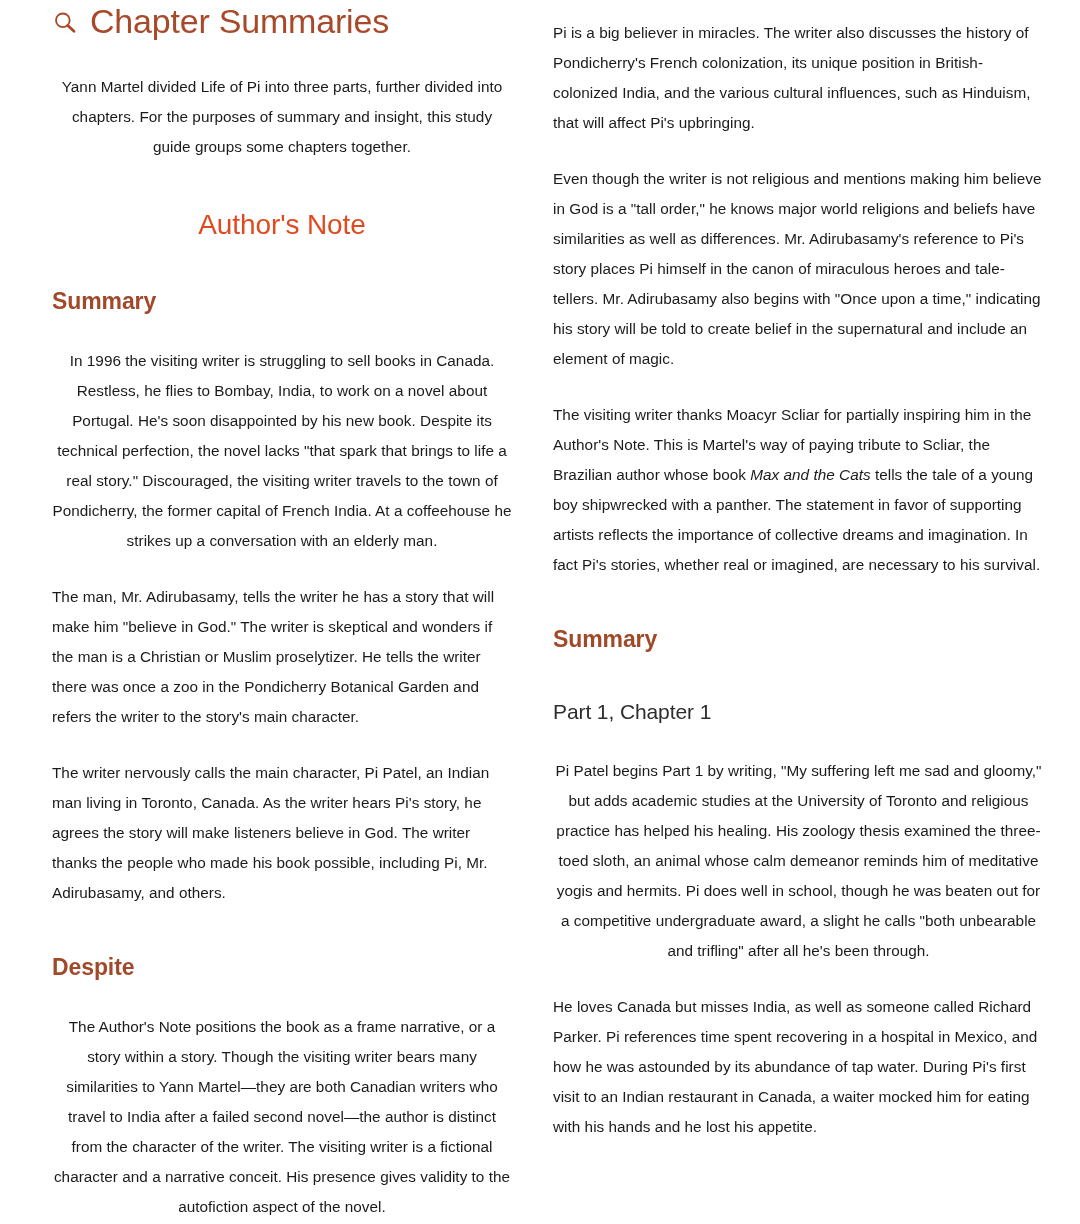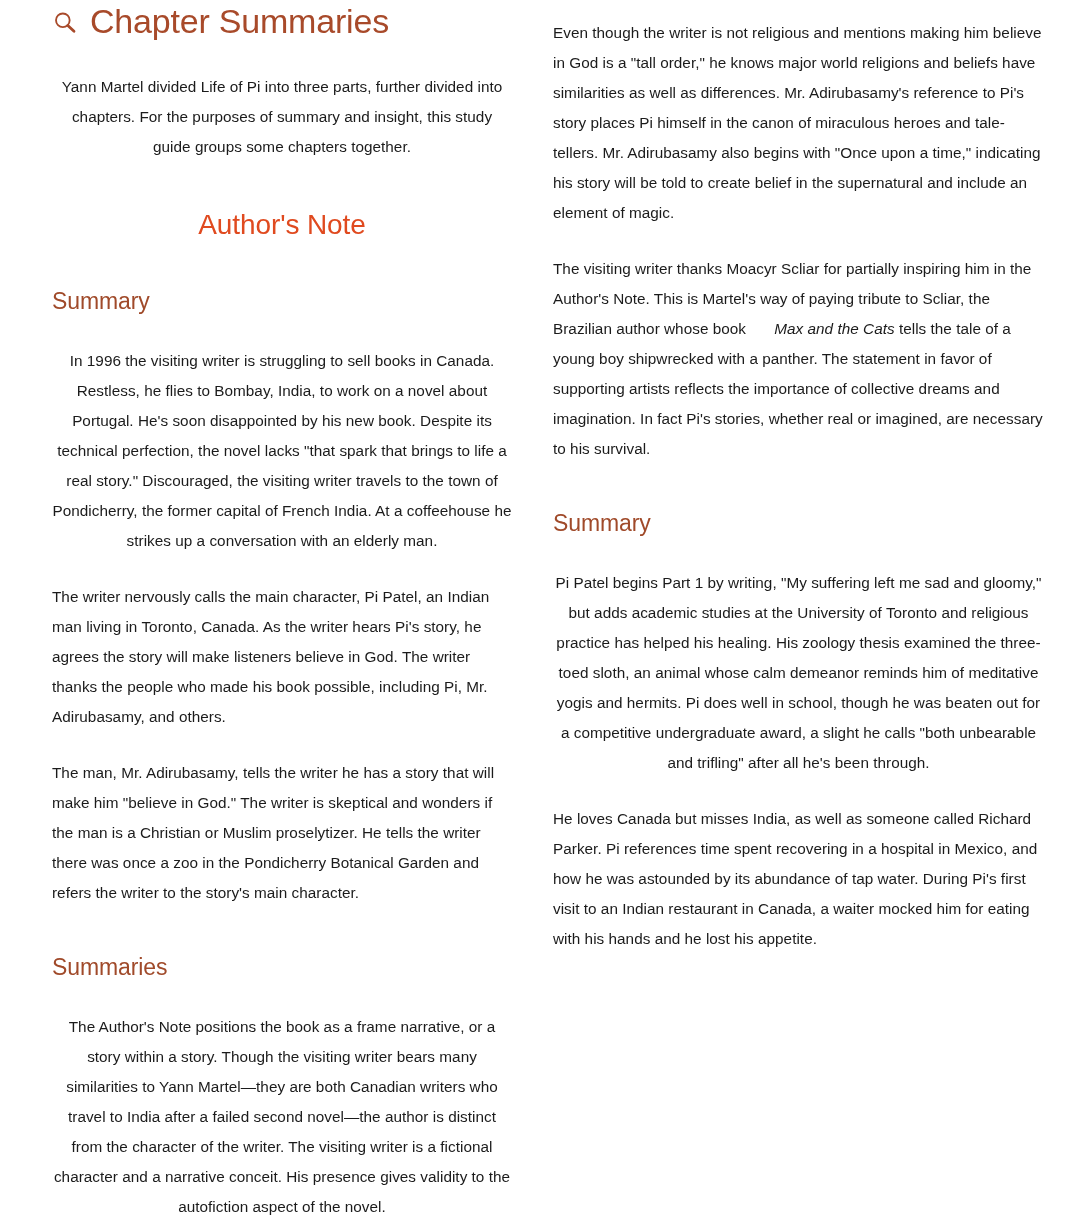--- a/index.html
+++ b/index.html
@@ -80,21 +80,21 @@
     line-height: 34px;
     font-weight: 400;
     color: #e04a1f;
     margin: 46px 0 0 0;
     letter-spacing: -0.1px;
     text-align: center;
   }
   h3.sub-title {
     font-size: 23px;
     line-height: 30px;
-    font-weight: 400;
+    font-weight: 700;
     color: #a04a2a;
     margin: 44px 0 0 0;
     letter-spacing: -0.1px;
   }
   h4.chapter-title {
     font-size: 21px;
     line-height: 28px;
     font-weight: 400;
     color: #2d2d2d;
     margin: 44px 0 0 0;
@@ -107,21 +107,20 @@
     line-height: 30px;
     color: #1b1b1b;
     margin: 26px 0 0 0;
     letter-spacing: 0.03px;
   }
   p.body-text.tight-top {
     margin-top: 30px;
     text-align: center;
   }
   p.body-text em {
-    margin-left: 24px;
   }
 
   .col-left > *:first-child,
   .col-right > *:first-child {
     margin-top: 0;
   }
   .col-right > .body-text:first-child {
     margin-top: 18px;
   }
 </style>
@@ -141,37 +140,39 @@
         <h1 class="page-title">Chapter Summaries</h1>
       </div>
 
       <p class="body-text tight-top">Yann Martel divided Life of Pi into three parts, further divided into chapters. For the purposes of summary and insight, this study guide groups some chapters together.</p>
 
       <h2 class="section-title">Author's Note</h2>
 
       <h3 class="sub-title">Summary</h3>
 
       <p class="body-text tight-top">In 1996 the visiting writer is struggling to sell books in Canada. Restless, he flies to Bombay, India, to work on a novel about Portugal. He's soon disappointed by his new book. Despite its technical perfection, the novel lacks "that spark that brings to life a real story." Discouraged, the visiting writer travels to the town of Pondicherry, the former capital of French India. At a coffeehouse he strikes up a conversation with an elderly man.</p>
+      <p class="body-text">The man, Mr. Adirubasamy, tells the writer he has a story that will make him "believe in God." The writer is skeptical and wonders if the man is a Christian or Muslim proselytizer. He tells the writer there was once a zoo in the Pondicherry Botanical Garden and refers the writer to the story's main character.</p>
       <p class="body-text">The writer nervously calls the main character, Pi Patel, an Indian man living in Toronto, Canada. As the writer hears Pi's story, he agrees the story will make listeners believe in God. The writer thanks the people who made his book possible, including Pi, Mr. Adirubasamy, and others.</p>
-      <p class="body-text">The man, Mr. Adirubasamy, tells the writer he has a story that will make him "believe in God." The writer is skeptical and wonders if the man is a Christian or Muslim proselytizer. He tells the writer there was once a zoo in the Pondicherry Botanical Garden and refers the writer to the story's main character.</p>
 
-      <h3 class="sub-title">Summaries</h3>
+      <h3 class="sub-title">Despite</h3>
 
       <p class="body-text tight-top">The Author's Note positions the book as a frame narrative, or a story within a story. Though the visiting writer bears many similarities to Yann Martel—they are both Canadian writers who travel to India after a failed second novel—the author is distinct from the character of the writer. The visiting writer is a fictional character and a narrative conceit. His presence gives validity to the autofiction aspect of the novel.</p>
 
     </div>
 
     <div class="col col-right">
 
+      <p class="body-text">Pi is a big believer in miracles. The writer also discusses the history of Pondicherry's French colonization, its unique position in British-colonized India, and the various cultural influences, such as Hinduism, that will affect Pi's upbringing.</p>
       <p class="body-text">Even though the writer is not religious and mentions making him believe in God is a "tall order," he knows major world religions and beliefs have similarities as well as differences. Mr. Adirubasamy's reference to Pi's story places Pi himself in the canon of miraculous heroes and tale-tellers. Mr. Adirubasamy also begins with "Once upon a time," indicating his story will be told to create belief in the supernatural and include an element of magic.</p>
 
       <p class="body-text"><span>The visiting writer thanks Moacyr Scliar for partially inspiring him in the Author's Note. This is Martel's way of paying tribute to Scliar, the Brazilian author whose book </span><em>Max and the Cats</em><span> tells the tale of a young boy shipwrecked with a panther. The statement in favor of supporting artists reflects the importance of collective dreams and imagination. In fact Pi's stories, whether real or imagined, are necessary to his survival.</span></p>
 
 
       <h3 class="sub-title">Summary</h3>
 
+      <h4 class="chapter-title">Part 1, Chapter 1</h4>
 
       <p class="body-text tight-top">Pi Patel begins Part 1 by writing, "My suffering left me sad and gloomy," but adds academic studies at the University of Toronto and religious practice has helped his healing. His zoology thesis examined the three-toed sloth, an animal whose calm demeanor reminds him of meditative yogis and hermits. Pi does well in school, though he was beaten out for a competitive undergraduate award, a slight he calls "both unbearable and trifling" after all he's been through.</p>
       <p class="body-text">He loves Canada but misses India, as well as someone called Richard Parker. Pi references time spent recovering in a hospital in Mexico, and how he was astounded by its abundance of tap water. During Pi's first visit to an Indian restaurant in Canada, a waiter mocked him for eating with his hands and he lost his appetite.</p>
     </div>
 
   </div>
 </div>
 
 </body></html>

